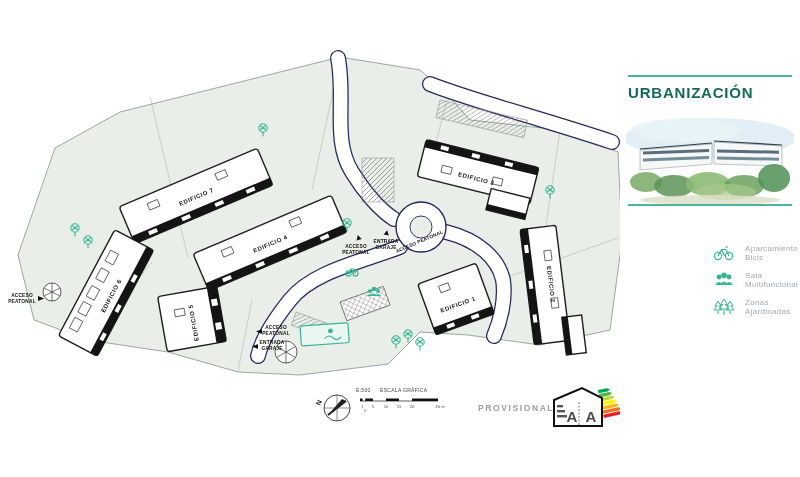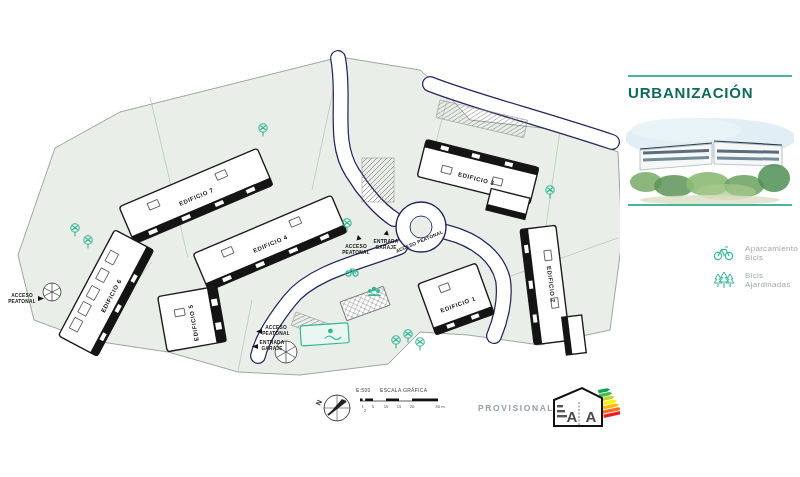--- a/index.html
+++ b/index.html
@@ -330,24 +330,35 @@
           <svg width="22" height="18" viewBox="0 0 22 18">
             <circle cx="5" cy="12" r="3.6" fill="none" stroke="#35b695" stroke-width="1.2"></circle>
             <circle cx="16" cy="12" r="3.6" fill="none" stroke="#35b695" stroke-width="1.2"></circle>
             <path d="M5,12 L8.5,5.5 L13,5.5 L16,12 M8.5,5.5 L11.5,12 M12,3 h3" fill="none" stroke="#35b695" stroke-width="1.2"></path>
           </svg>
         </span>
         <span class="legend-lb">Aparcamiento Bicis</span>
       </div>
       <div class="legend-row">
         <span class="legend-ic">
+          <svg width="20" height="18" viewBox="0 0 20 18">
+            <circle cx="5" cy="6" r="2.4" fill="#35b695"></circle>
+            <circle cx="10" cy="4.4" r="2.8" fill="#35b695"></circle>
+            <circle cx="15" cy="6" r="2.4" fill="#35b695"></circle>
+            <path d="M1,14 q4,-6 8,0 z M6,14 q4,-7 8,0 z M11,14 q4,-6 8,0 z" fill="#35b695"></path>
+          </svg>
+        </span>
+        <span class="legend-lb">Sala Multifuncional</span>
+      </div>
+      <div class="legend-row">
+        <span class="legend-ic">
           <svg width="22" height="20" viewBox="0 0 22 20">
             <path d="M5,14 V17 M11,13 V18 M17,14 V17" stroke="#35b695" stroke-width="1.1"></path>
             <path d="M5,4 l3,5 h-2 l3,4 h-8 l3,-4 h-2 z" fill="none" stroke="#35b695" stroke-width="1"></path>
             <path d="M11,2 l3.4,5.5 h-2.2 l3.4,4.5 h-9.2 l3.4,-4.5 h-2.2 z" fill="none" stroke="#35b695" stroke-width="1"></path>
             <path d="M17,4 l3,5 h-2 l3,4 h-8 l3,-4 h-2 z" fill="none" stroke="#35b695" stroke-width="1"></path>
           </svg>
         </span>
-        <span class="legend-lb">Bicis Ajardinadas</span>
+        <span class="legend-lb">Zonas Ajardinadas</span>
       </div>
     </div>
   </div>
 </div>
 
 </body></html>

